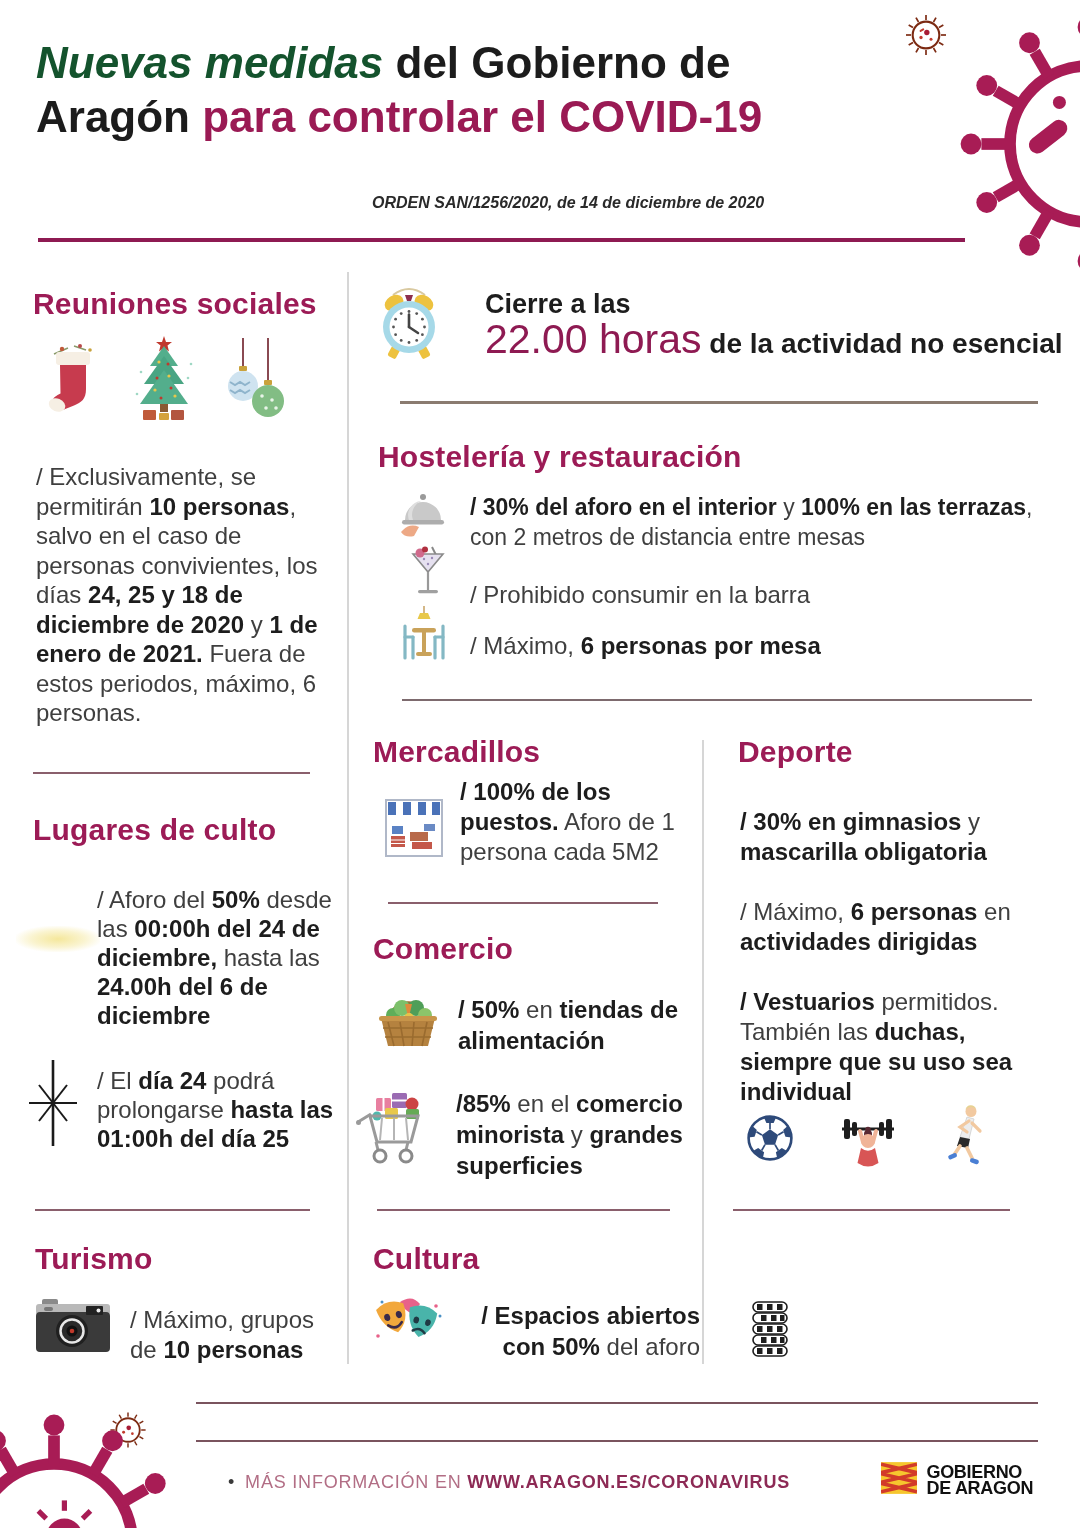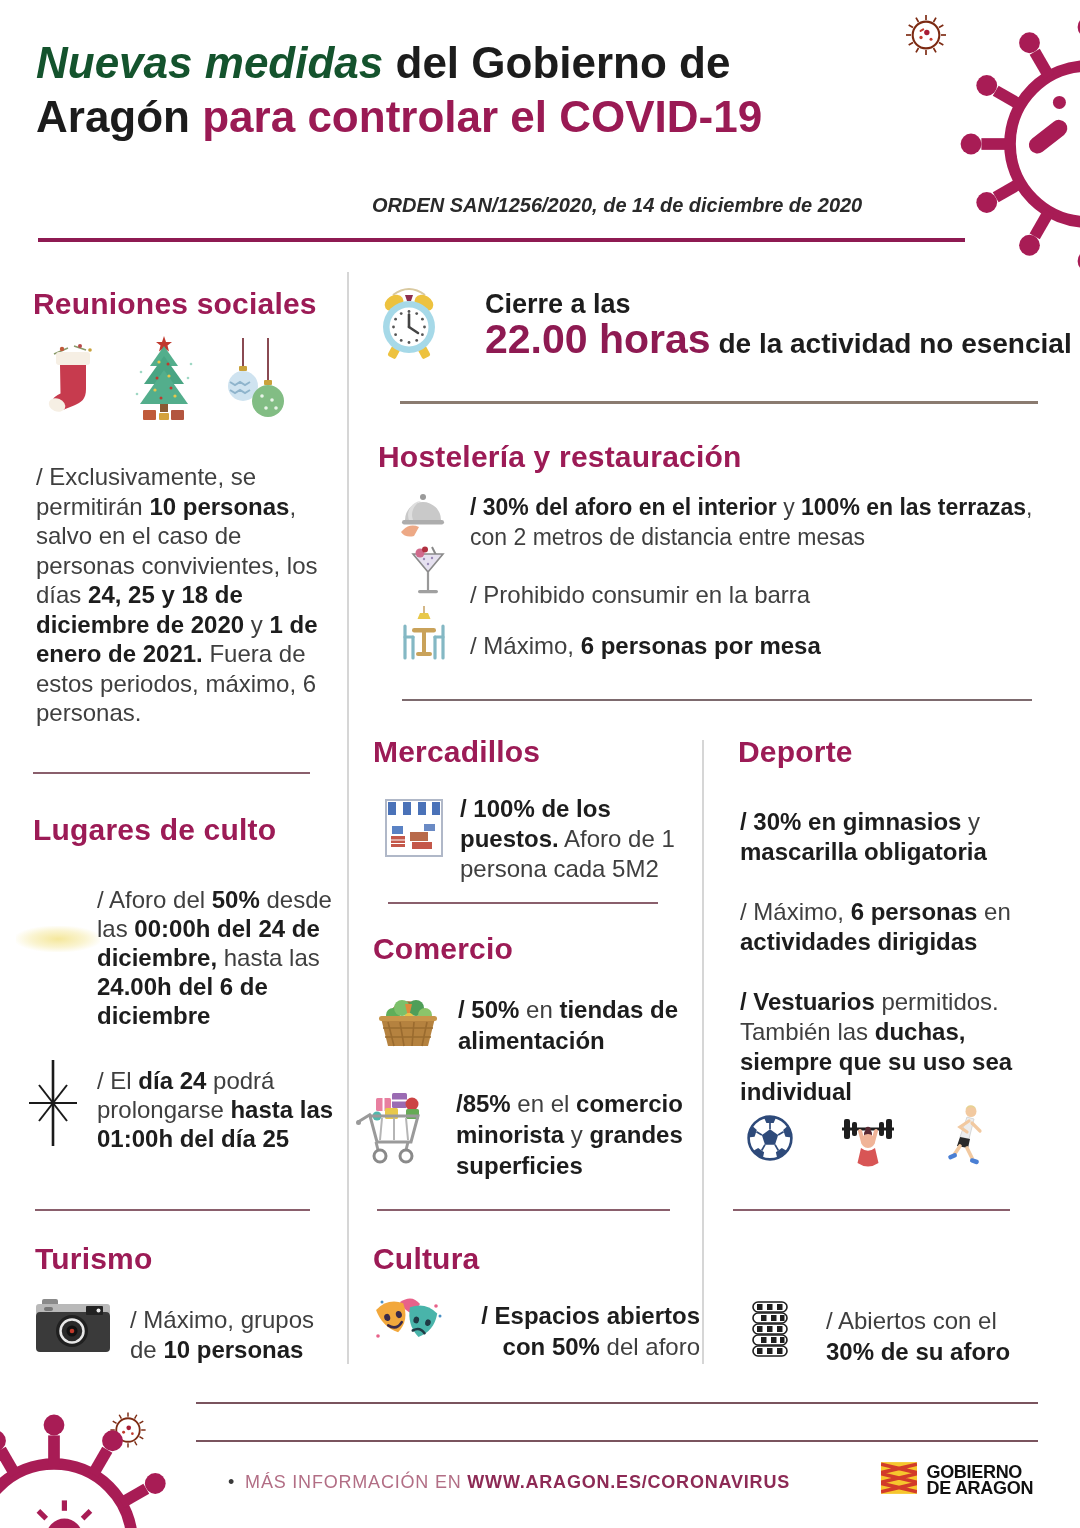--- a/index.html
+++ b/index.html
@@ -21,21 +21,21 @@
 </head>
 <body>
 
 <div id="page">
 
   <div class="abs" style="left:36px;top:36px;width:850px;font-size:44px;line-height:54px;font-weight:700;color:#1c1c1c;">
     <span style="color:#14532d;font-style:italic;">Nuevas medidas</span><span> del Gobierno de</span><br>
     <span>Aragón </span><span style="color:#9a1a54;">para controlar el COVID-19</span>
   </div>
 
-  <div class="abs" style="left:372px;top:194px;font-size:20px;font-style:italic;font-weight:600;color:#2a2a2a;">ORDEN SAN/1256/2020, de 14 de diciembre de 2020</div>
+  <div class="abs" style="left:372px;top:194px;font-size:16px;font-style:italic;font-weight:600;color:#2a2a2a;">ORDEN SAN/1256/2020, de 14 de diciembre de 2020</div>
 
   <div class="abs" style="left:38px;top:238px;width:927px;height:4px;background:#8e1a52;"></div>
 
   <svg class="abs" style="left:901px;top:10px;" width="50" height="50" viewBox="0 0 60 60">
     <circle cx="30" cy="30" r="16" fill="none" stroke="#7c2a12" stroke-width="2.5"></circle>
     <g stroke="#7c2a12" stroke-width="2">
       <line x1="48" y1="30" x2="54" y2="30"></line>
         <line x1="45.6" y1="39" x2="50.8" y2="42"></line>
       <line x1="39" y1="45.6" x2="42" y2="50.8"></line>
         <line x1="30" y1="48" x2="30" y2="54"></line>
@@ -236,21 +236,21 @@
       <circle cx="15.5" cy="45" r="1.4"></circle>
         <circle cx="17.6" cy="37.2" r="1.4"></circle>
         <circle cx="23.2" cy="31.6" r="1.4"></circle>
     </g>
     <line x1="31" y1="45" x2="31" y2="32.5" stroke="#444444" stroke-width="2.6" stroke-linecap="round"></line>
     <line x1="31" y1="45" x2="40" y2="51" stroke="#444444" stroke-width="2.6" stroke-linecap="round"></line>
   </svg>
 
   <div class="abs" style="left:485px;top:289px;font-size:27px;font-weight:700;color:#1d1d1d;">Cierre a las</div>
   <div class="abs nowrap" style="left:485px;top:316px;">
-    <span style="font-size:41px;font-weight:700;color:#8e1a52;">22.00 horas</span><span style="font-size:28px;font-weight:700;color:#1d1d1d;"> de la actividad no esencial</span>
+    <span style="font-size:41px;font-weight:400;color:#8e1a52;">22.00 horas</span><span style="font-size:28px;font-weight:700;color:#1d1d1d;"> de la actividad no esencial</span>
   </div>
 
   <div class="abs" style="left:400px;top:401px;width:638px;height:3px;background:#8a7b70;"></div>
 
   <div class="abs h" style="left:378px;top:440px;">Hostelería y restauración</div>
 
   <svg class="abs" style="left:399px;top:490px;" width="48" height="48" viewBox="0 0 48 48">
     <circle cx="24" cy="7" r="3" fill="#9a9a9a"></circle>
     <path d="M6 30 a18 18 0 0 1 36 0 z" fill="#c9c9c9"></path>
     <path d="M10 30 a14 14 0 0 1 12 -19 a18 16 0 0 0 -8 19 z" fill="#dedede"></path>
@@ -318,21 +318,21 @@
     <rect x="7" y="38" width="14" height="11" fill="#c4584a"></rect>
     <g stroke="#ffffff" stroke-width="1">
         <line x1="7" y1="42" x2="21" y2="42"></line>
         <line x1="7" y1="45.5" x2="21" y2="45.5"></line>
       </g>
     <rect x="26" y="34" width="18" height="9" fill="#b86a4a"></rect>
     <rect x="28" y="44" width="20" height="7" fill="#c4584a"></rect>
     <rect x="40" y="26" width="11" height="7" fill="#6a8ac4"></rect>
   </svg>
 
-  <div class="abs p" style="left:460px;top:794px;width:228px;line-height:30px;">
+  <div class="abs p" style="left:460px;top:777px;width:228px;line-height:30px;">
     <span class="b">/ 100% de los puestos.</span><span> Aforo de 1 persona cada 5M2</span>
   </div>
 
   <div class="abs hr" style="left:388px;top:902px;width:270px;"></div>
 
   <div class="abs h" style="left:373px;top:932px;">Comercio</div>
 
   <svg class="abs" style="left:376px;top:992px;" width="64" height="58" viewBox="0 0 64 58">
     <path d="M15 26 a17 15 0 0 1 34 0" fill="none" stroke="#9a6b2f" stroke-width="3.5"></path>
     <circle cx="17" cy="23" r="7" fill="#5fae5a"></circle>
@@ -506,23 +506,20 @@
       <rect x="11" y="37" width="5.5" height="6" fill="#1e1e1e"></rect>
         <rect x="21" y="37" width="5.5" height="6" fill="#1e1e1e"></rect>
         <rect x="30" y="37" width="4.5" height="6" fill="#1e1e1e"></rect>
       <rect x="3" y="46" width="34" height="10" rx="5" fill="#ffffff" stroke="#1e1e1e" stroke-width="1.6"></rect>
       <rect x="7" y="48" width="5.5" height="6" fill="#1e1e1e"></rect>
         <rect x="17" y="48" width="5.5" height="6" fill="#1e1e1e"></rect>
         <rect x="27" y="48" width="5.5" height="6" fill="#1e1e1e"></rect>
     </g>
   </svg>
 
-  <div class="abs p" style="left:826px;top:1305px;width:220px;line-height:31px;">
-    <span>/ Abiertos con el </span><span class="b">30% de su aforo</span>
-  </div>
 
   <div class="abs" style="left:196px;top:1402px;width:842px;height:2px;background:#7a545e;"></div>
   <div class="abs" style="left:228px;top:1472px;font-size:18px;letter-spacing:.8px;color:#b26e85;">
     <span style="color:#3a3a3a;margin-right:10px;">•</span><span>MÁS INFORMACIÓN EN </span><span style="font-weight:700;color:#8d2a55;">WWW.ARAGON.ES/CORONAVIRUS</span>
   </div>
   <div class="abs" style="left:196px;top:1440px;width:842px;height:2px;background:#7a545e;"></div>
 
   <div class="abs" style="left:881px;top:1462px;">
     <svg width="36" height="32" viewBox="0 0 34 30" style="vertical-align:top;">
       <rect width="34" height="30" fill="#f6c62e"></rect>

